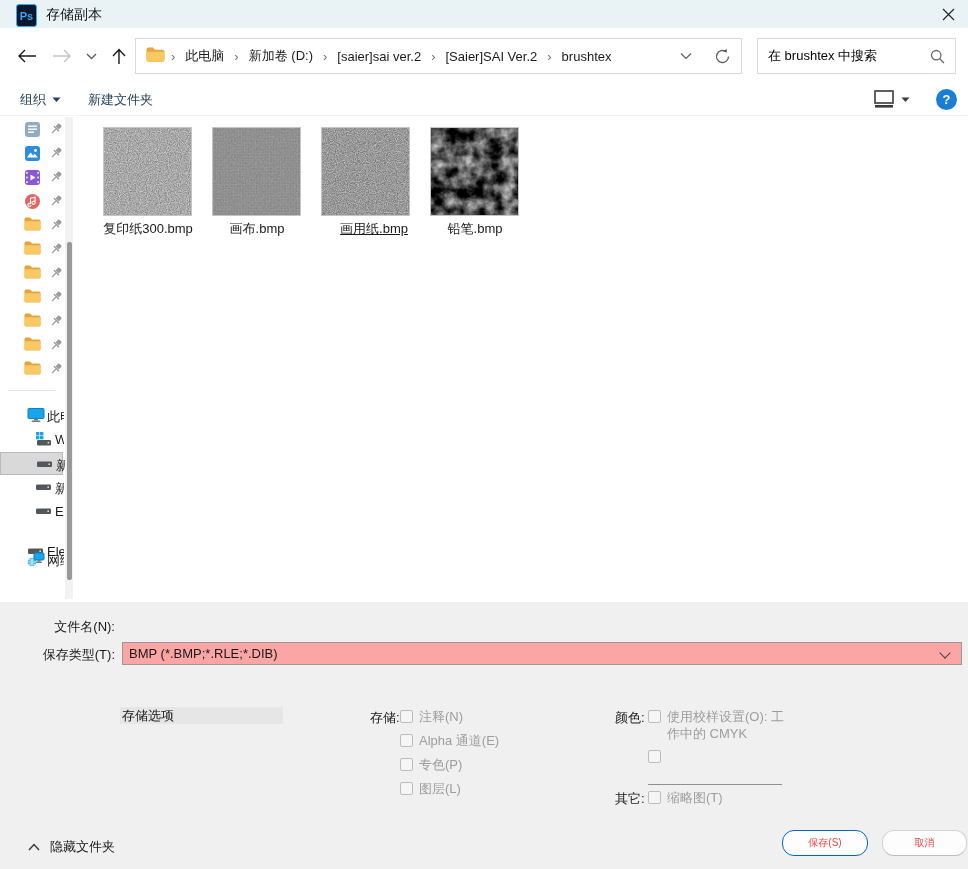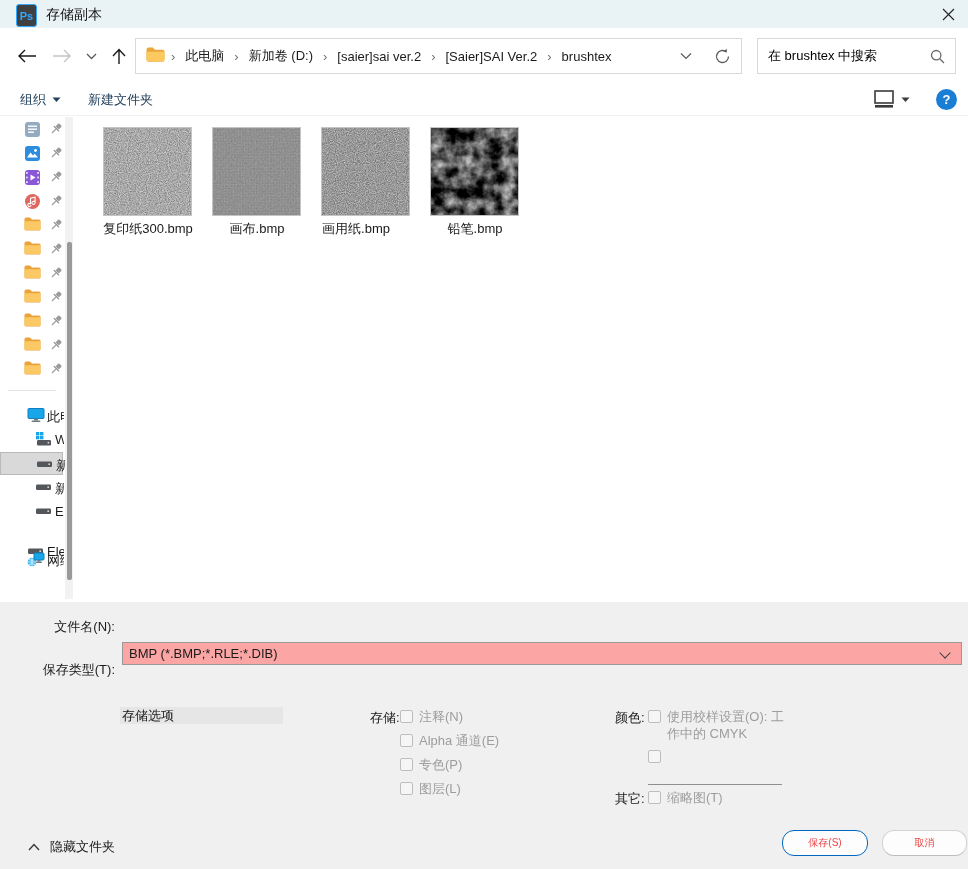--- a/index.html
+++ b/index.html
@@ -1,19 +1,19 @@
 <!DOCTYPE html>
 <html><head>
 <meta charset="utf-8">
 <style>
 *{box-sizing:border-box;margin:0;padding:0}
 body{font-family:"Liberation Sans","DejaVu Sans",sans-serif;-webkit-font-smoothing:antialiased}
 .window{position:relative;width:968px;height:869px;background:#fff;overflow:hidden}
 .titlebar{position:absolute;left:0;top:0;width:100%;height:28px;background:#e9f3f6}
-.ps-icon{position:absolute;left:16px;top:4px;width:21px;height:23px;background:#404040;color:#31a8ff;font-weight:bold;font-size:11px;display:flex;align-items:center;justify-content:center;border-radius:3px;border:1px solid #31a8ff}
+.ps-icon{position:absolute;left:16px;top:4px;width:21px;height:23px;background:#0f172a;color:#31a8ff;font-weight:bold;font-size:11px;display:flex;align-items:center;justify-content:center;border-radius:3px;border:1px solid #31a8ff}
 .title{position:absolute;left:46px;top:6px;font-size:14px;color:#111}
 .closebtn{position:absolute;right:0;top:0;width:40px;height:28px;display:flex;align-items:center;justify-content:center}
 .navrow{position:absolute;left:0;top:28px;width:100%;height:56px;background:#fff}
 .navbtn{position:absolute;top:10px;width:30px;height:36px;display:flex;align-items:center;justify-content:center}
 .addrbar{position:absolute;left:135px;top:10px;width:607px;height:36px;border:1px solid #d9d9d9;background:#fff;display:flex;align-items:center;padding:0 10px;font-size:13px;color:#1a1a1a}
 .crumb{padding:0 6px;white-space:nowrap}
 .sep{color:#707070;font-size:13px;padding:0 4px}
 .addr-end{margin-left:auto;display:flex;align-items:center;gap:22px}
 .searchbox{position:absolute;left:757px;top:10px;width:199px;height:36px;border:1px solid #d9d9d9;background:#fff;display:flex;align-items:center;padding:0 10px;font-size:13px;color:#000000}
 .toolbar{position:absolute;left:0;top:84px;width:100%;height:32px;background:#fff;border-bottom:1px solid #f0f2f4}
@@ -407,42 +407,42 @@
               <feColorMatrix type="matrix" values="1 0 0 0 0 1 0 0 0 0 1 0 0 0 0 0 0 0 0 1"></feColorMatrix>
               <feComponentTransfer>
                 <feFuncR type="linear" slope="0.5" intercept="0.35"></feFuncR>
                 <feFuncG type="linear" slope="0.5" intercept="0.35"></feFuncG>
                 <feFuncB type="linear" slope="0.5" intercept="0.35"></feFuncB>
               </feComponentTransfer>
             </filter>
             <rect width="89" height="89" filter="url(#nf3)"></rect>
           </svg>
         </div>
-        <div class="tlabel" style="left: 291px;">画用纸.bmp</div>
+        <div class="tlabel" style="left: 309px; text-decoration: underline;">画用纸.bmp</div>
         <div class="thumb" style="left: 430px;">
           <svg xmlns="http://www.w3.org/2000/svg" width="89" height="89">
             <filter id="nf4" x="0" y="0" width="100%" height="100%" color-interpolation-filters="sRGB">
               <feTurbulence type="fractalNoise" baseFrequency="0.07" numOctaves="4" seed="23"></feTurbulence>
               <feColorMatrix type="matrix" values="1 0 0 0 0 1 0 0 0 0 1 0 0 0 0 0 0 0 0 1"></feColorMatrix>
               <feComponentTransfer>
                 <feFuncR type="linear" slope="1.45" intercept="-0.42"></feFuncR>
                 <feFuncG type="linear" slope="1.45" intercept="-0.42"></feFuncG>
                 <feFuncB type="linear" slope="1.45" intercept="-0.42"></feFuncB>
               </feComponentTransfer>
             </filter>
             <rect width="89" height="89" filter="url(#nf4)"></rect>
           </svg>
         </div>
         <div class="tlabel" style="left: 410px;">铅笔.bmp</div>
       </div>
   </div>
 
   <div class="bottompanel">
     <div class="flabel" style="top:16px">文件名(N):</div>
-    <div class="flabel" style="top:59px">保存类型(T):</div>
+    <div class="flabel" style="top:44px">保存类型(T):</div>
     <div class="combo gray" style="top:40px">
       <span>BMP (*.BMP;*.RLE;*.DIB)</span>
       <span class="chev"></span>
     </div>
 
     <div class="optbar">存储选项</div>
     <div class="grplabel" style="left:370px;top:107px">存储:</div>
     <div id="savechecks">
         <label class="chk" style="left: 400px; top: 106px;">
           <span class="box"></span>

